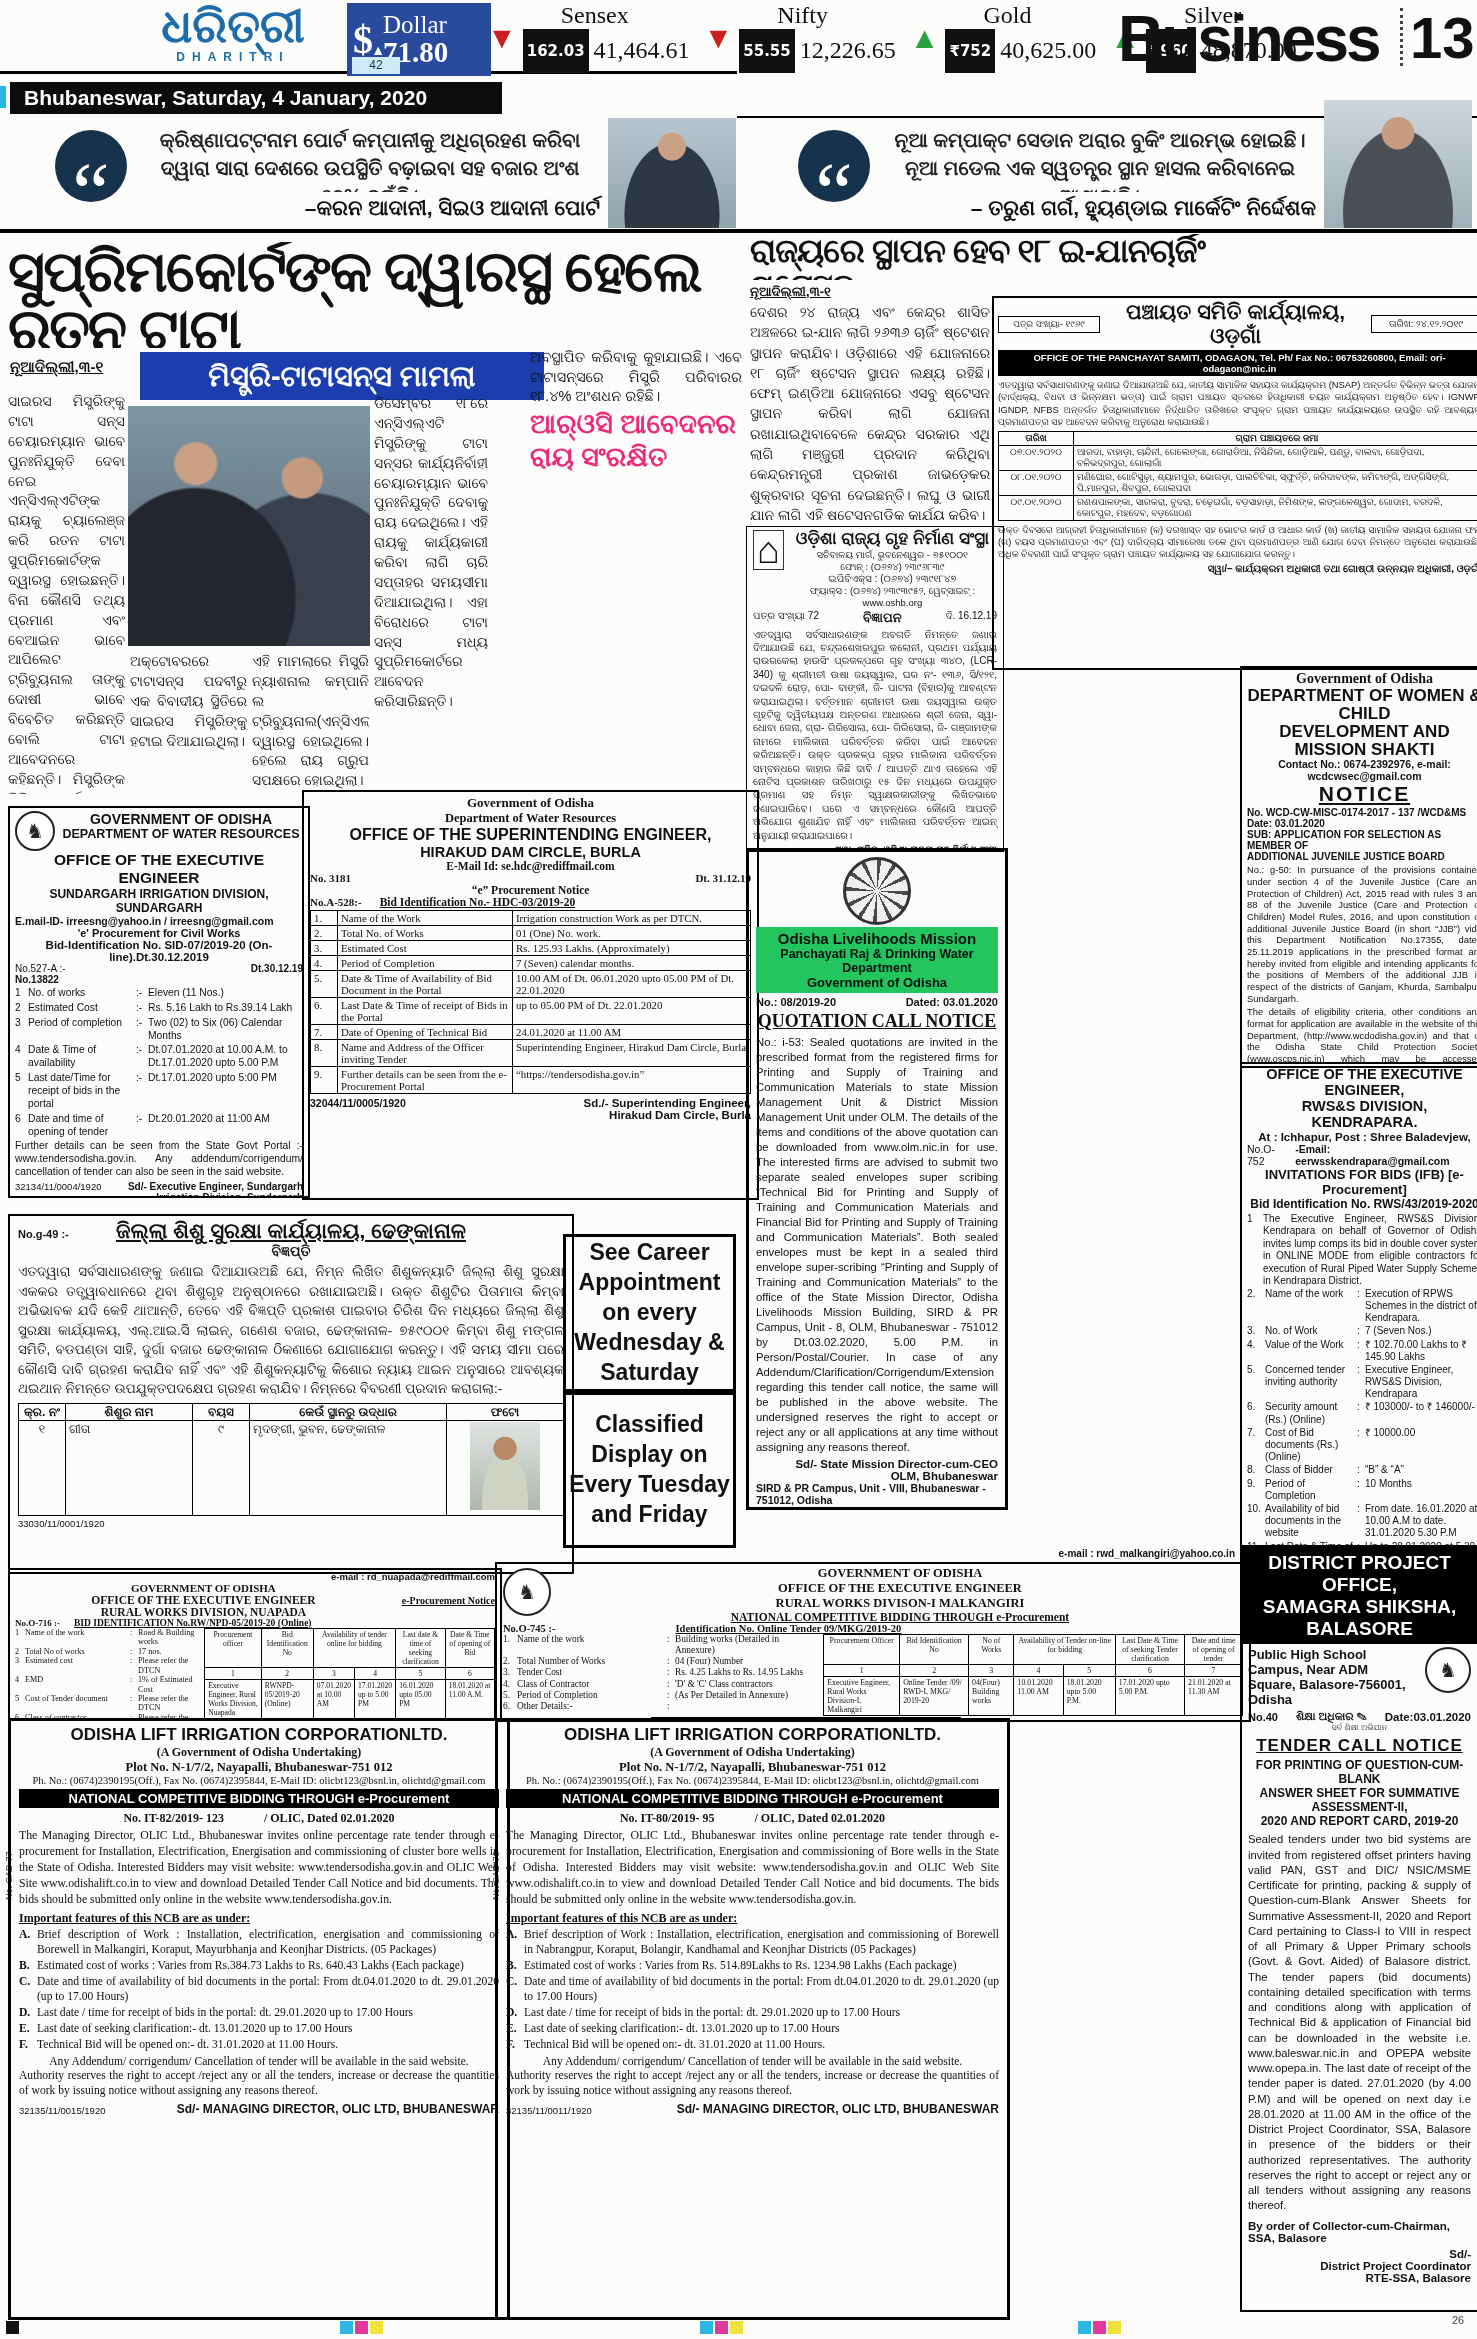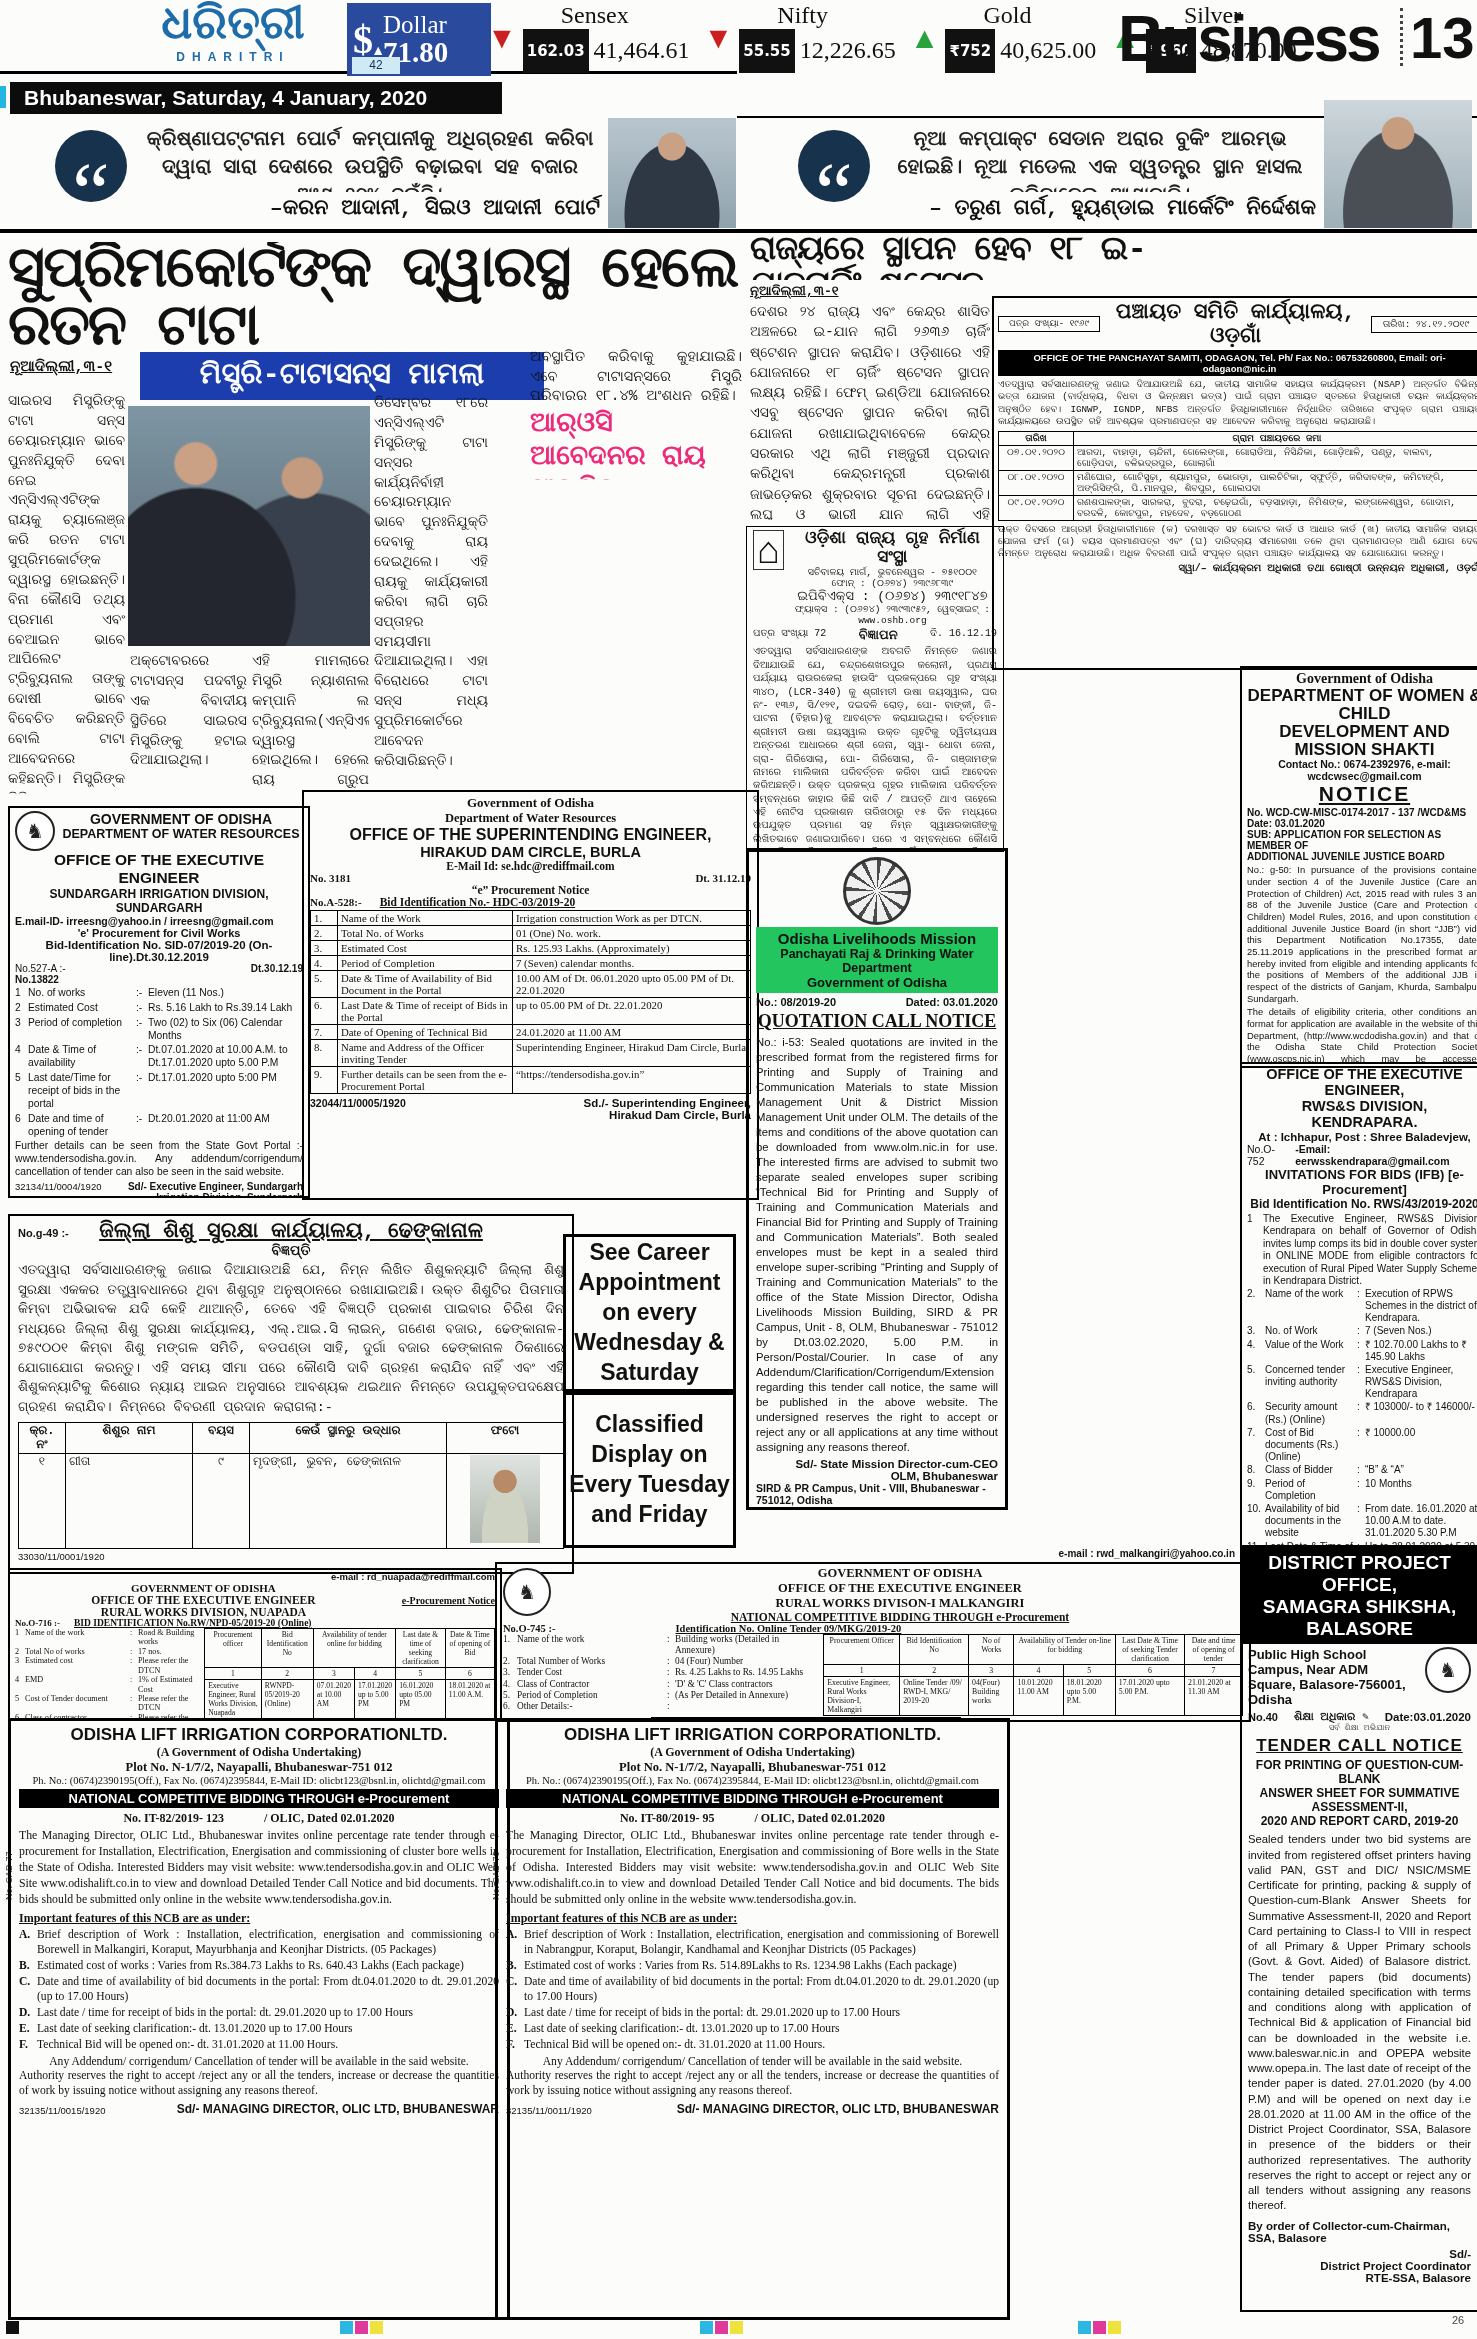--- a/index.html
+++ b/index.html
@@ -1,18 +1,18 @@
 <!DOCTYPE html>
 <html><head>
 <meta charset="utf-8">
 <style>
   html,body{margin:0;padding:0;background:#e8e8e8}
   .page{position:relative;width:1477px;height:2339px;margin:0 auto;background:#fcfcfa;font-family:"Liberation Serif",serif;color:#111;overflow:hidden}
   .abs{position:absolute}
-  .od{font-family:Liberation Mono, monospace}
+  .od{font-family:Liberation Sans, sans-serif}
   .sans{font-family:"Liberation Sans",sans-serif}
   .b{font-weight:bold}.c{text-align:center}.r{text-align:right}
   .j{text-align:justify}
   .clip{overflow:hidden}
   .box1{border:1px solid #000}.box2{border:2px solid #000}.box3{border:3px solid #000}
   table{border-collapse:collapse;width:100%}
   td,th{border:1px solid #000;padding:1px 3px;vertical-align:top;font-weight:normal;text-align:left}
   
   .logoOd{font-size:46px;line-height:1.05;color:#1f6cab;font-weight:bold;text-align:center}
   .logoLat{font:bold 12px "Liberation Sans",sans-serif;color:#1f6cab;letter-spacing:7px;text-align:center}
@@ -178,21 +178,21 @@
     <div class="od b r" style="font-size:10px;margin-top:3px">ସ୍ୱା/– କାର୍ଯ୍ୟକ୍ରମ ଅଧିକାରୀ ତଥା ଗୋଷ୍ଠୀ ଉନ୍ନୟନ ଅଧିକାରୀ, ଓଡ଼ଗାଁ</div>
   </div>
 
   <div class="abs box1 clip" style="left:746px;top:526px;width:244px;height:318px;padding:3px 6px">
     <div style="display:flex;gap:4px;align-items:flex-start">
       <div style="font-size:38px;line-height:1;border:1px solid #333;padding:0 3px">⌂</div>
       <div style="flex:1">
         <div class="od b c" style="font-size:17px;line-height:1.1">ଓଡ଼ିଶା ରାଜ୍ୟ ଗୃହ ନିର୍ମାଣ ସଂସ୍ଥା</div>
         <div class="od c" style="font-size:9.5px">ସଚିବାଳୟ ମାର୍ଗ, ଭୁବନେଶ୍ୱର - ୭୫୧୦୦୧</div>
         <div class="od c" style="font-size:9.5px">ଫୋନ୍ : (୦୬୭୪) ୨୩୯୬୮୩୯</div>
-        <div class="od c" style="font-size:13px">ଇପିବିଏକ୍ସ : (୦୬୭୪) ୨୩୯୧୮୪୭</div>
+        <div class="od c" style="font-size:10px">ଇପିବିଏକ୍ସ : (୦୬୭୪) ୨୩୯୧୮୪୭</div>
         <div class="od c" style="font-size:9.5px">ଫ୍ୟାକ୍ସ : (୦୬୭୪) ୨୩୯୩୯୫୨, ୱେବ୍‌ସାଇଟ୍ : www.oshb.org</div>
       </div>
     </div>
     <div style="display:flex;justify-content:space-between;margin-top:2px" class="od">
       <span style="font-size:10px">ପତ୍ର ସଂଖ୍ୟା 72</span>
       <span class="b" style="font-size:13px">ବିଜ୍ଞାପନ</span>
       <span style="font-size:10px">ଦି. 16.12.19</span>
     </div>
     <div class="od j" style="font-size:10px;line-height:1.34;margin-top:2px">ଏତଦ୍ୱାରା ସର୍ବସାଧାରଣଙ୍କ ଅବଗତି ନିମନ୍ତେ ଜଣାଇ ଦିଆଯାଉଛି ଯେ, ଚନ୍ଦ୍ରଶେଖରପୁର କଲୋନୀ, ପ୍ରଥମ ପର୍ଯ୍ୟାୟ ରାଉରକେଲା ହାଉସିଂ ପ୍ରକଳ୍ପରେ ଗୃହ ସଂଖ୍ୟା ୩୪୦, (LCR-340) କୁ ଶ୍ରୀମତୀ ଉଷା ଜୟସ୍ୱାଲ, ଘର ନଂ- ୧୩୬, ସି/୧୨୧, ଦଇଦଳି ରୋଡ଼, ପୋ- ବାଙ୍କୀ, ଜି- ପାଟନା (ବିହାର)କୁ ଆବଣ୍ଟନ କରାଯାଇଥିଲା। ବର୍ତ୍ତମାନ ଶ୍ରୀମତୀ ଉଷା ଜୟସ୍ୱାଲ ଉକ୍ତ ଗୃହଟିକୁ ଦ୍ୱିତୀୟପକ୍ଷ ଅନ୍ତରଣ ଆଧାରରେ ଶ୍ରୀ ଜେନା, ସ୍ୱା- ଧୋବା ଜେନା, ଗ୍ରା- ଗିରିସୋଲା, ପୋ- ଗିରିସୋଲା, ଜି- ଗଞ୍ଜାମଙ୍କ ନାମରେ ମାଲିକାନା ପରିବର୍ତ୍ତନ କରିବା ପାଇଁ ଆବେଦନ କରିଅଛନ୍ତି। ଉକ୍ତ ପ୍ରକଳ୍ପ ଗୃହର ମାଲିକାନା ପରିବର୍ତ୍ତନ ସମ୍ବନ୍ଧରେ କାହାର କିଛି ଦାବି / ଆପତ୍ତି ଥାଏ ତାହେଲେ ଏହି ନୋଟିସ ପ୍ରକାଶନ ତାରିଖଠାରୁ ୧୫ ଦିନ ମଧ୍ୟରେ ଉପଯୁକ୍ତ ପ୍ରମାଣ ସହ ନିମ୍ନ ସ୍ୱାକ୍ଷରକାରୀଙ୍କୁ ଲିଖିତଭାବେ ଜଣାଇପାରିବେ। ପରେ ଏ ସମ୍ବନ୍ଧରେ କୌଣସି ଆପତ୍ତି ଅଭିଯୋଗ ଶୁଣାଯିବ ନାହିଁ ଏବଂ ମାଲିକାନା ପରିବର୍ତ୍ତନ ଆଇନ୍ ଅନୁଯାୟୀ କରାଯାଇପାରେ।</div>
     <div class="od b r" style="font-size:10px;margin-top:2px">ସ୍ୱା- ସଚିବ, ଓଡ଼ିଶା ରାଜ୍ୟ ଗୃହ ନିର୍ମାଣ ସଂସ୍ଥା</div>

